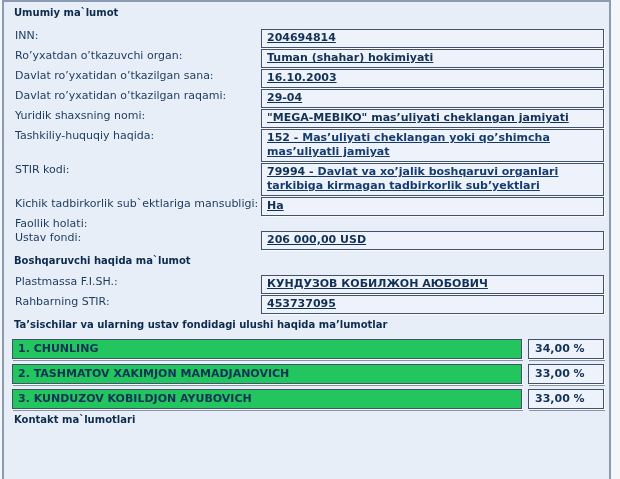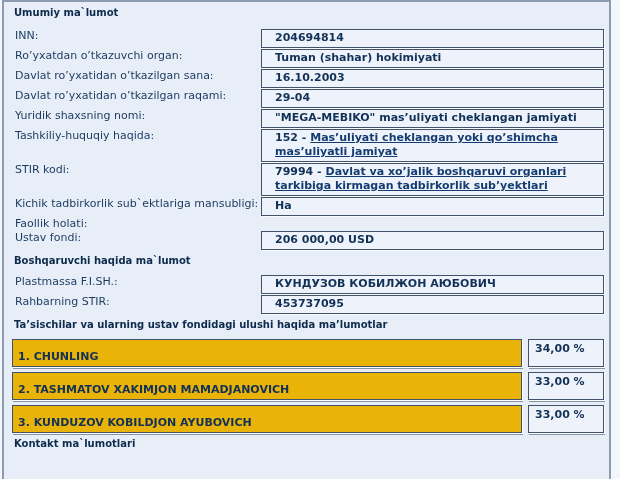--- a/index.html
+++ b/index.html
@@ -38,41 +38,42 @@
     width: 246px;
     padding-left: 3px;
     color: #1a3a5f;
   }
   .vbox {
     flex: 1;
     box-sizing: border-box;
     background: #eef3fb;
     border: 1px solid #42526a;
     box-shadow: 1px 1px 0 #fbfcfe;
-    padding: 1px 5px 2px 13px;
+    padding: 1px 5px 2px 5px;
     font-weight: bold;
     line-height: 14px;
     color: #123157;
     min-height: 15px;
+    text-decoration: underline;
   }
   .vbox a.lnk {
     color: #153c71;
     text-decoration: underline;
     font-weight: bold;
     cursor: pointer;
   }
   .founders { margin: 0 0 4px 0; }
   .f-row { display: flex; margin-bottom: 5px; }
   .f-name {
     flex: 1;
     box-sizing: border-box;
-    background: #eab308;
+    background: #22c55e;
     border: 1px solid #42526a;
     box-shadow: 1px 1px 0 #fbfcfe, 1px 2px 0 #8794a6;
-    padding: 10px 5px 3px 5px;
+    padding: 2px 5px 3px 5px;
     font-weight: bold;
     color: #123157;
     margin-right: 6px;
   }
   .f-share {
     flex: 0 0 76px;
     box-sizing: border-box;
     background: #eef3fb;
     border: 1px solid #42526a;
     box-shadow: 1px 1px 0 #fbfcfe, 1px 2px 0 #8794a6;

